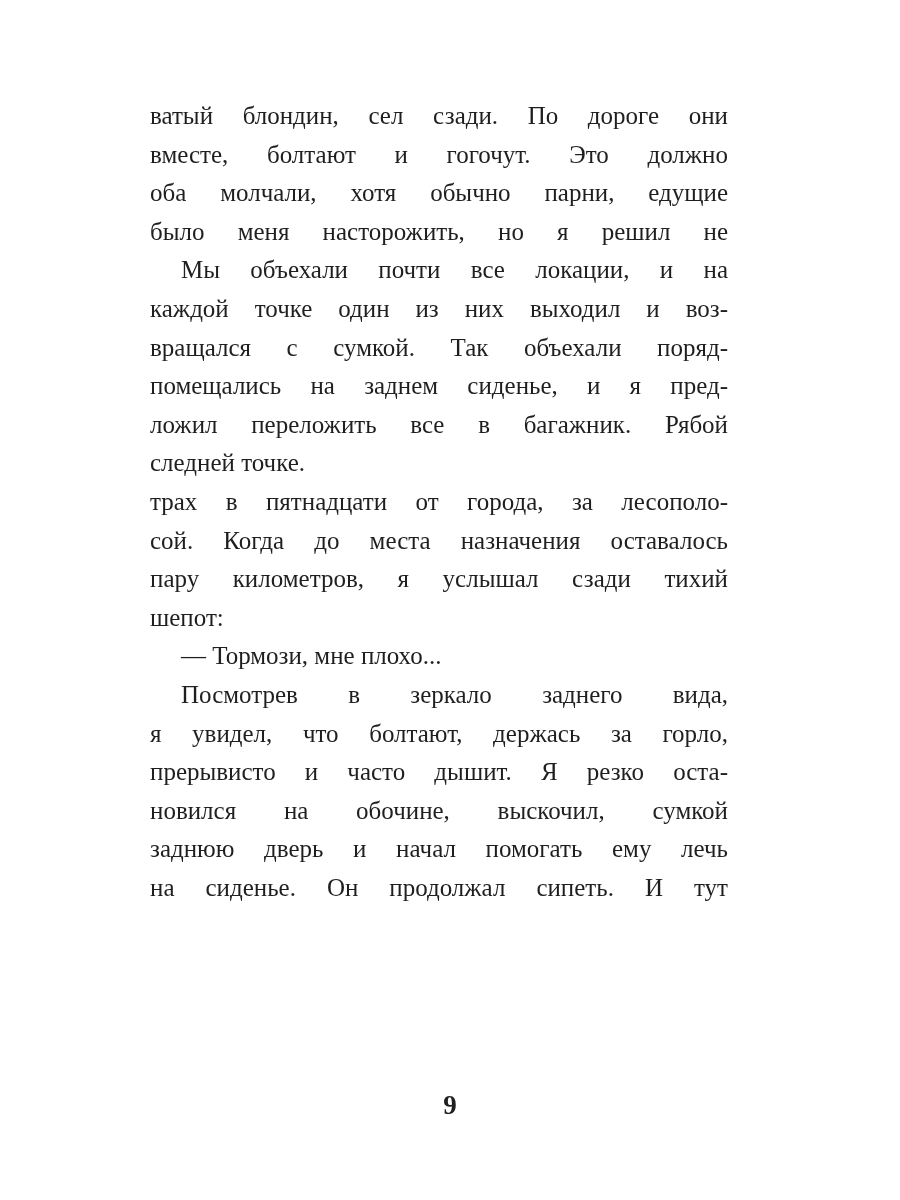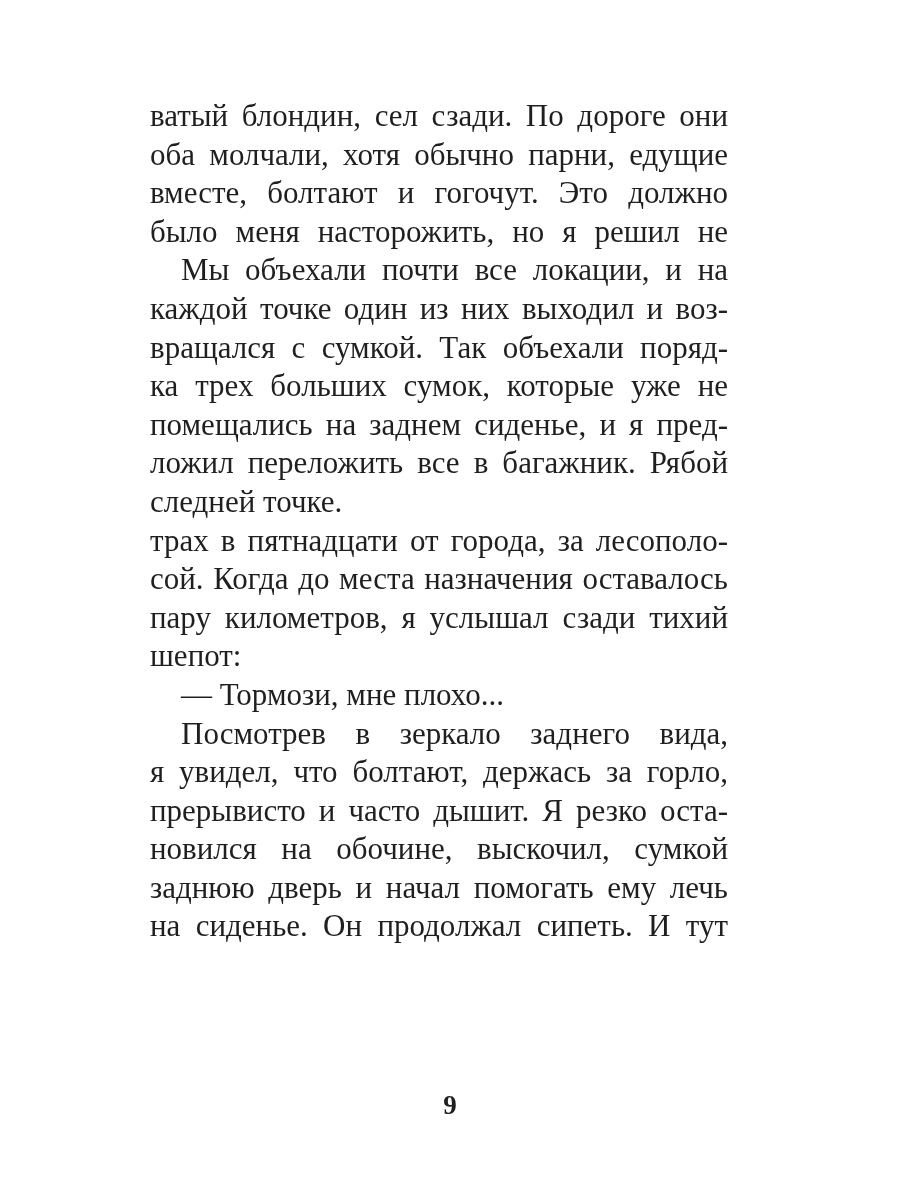--- a/index.html
+++ b/index.html
@@ -19,21 +19,21 @@
       width: 900px;
       height: 1200px;
       background: #ffffff;
     }
     .text-block {
       position: absolute;
       left: 150px;
       top: 97px;
       width: 578px;
       font-family: "Liberation Serif", "DejaVu Serif", serif;
-      font-size: 31px;
+      font-size: 25px;
       line-height: 38.6px;
       color: #1f1f1f;
     }
     .line {
       display: block;
       white-space: nowrap;
       text-align: justify;
       text-align-last: justify;
       height: 38.6px;
       overflow: visible;
@@ -58,30 +58,29 @@
     }
   </style>
 </head>
 <body>
 
 <div class="page">
   <div class="text-block">
 
     <div>
       <span class="line">ватый блондин, сел сзади. По дороге они</span>
+      <span class="line">вместе, болтают и гогочут. Это должно</span>
       <span class="line">оба молчали, хотя обычно парни, едущие</span>
-      <span class="line">вместе, болтают и гогочут. Это должно</span>
       <span class="line">было меня насторожить, но я решил не</span>
     </div>
 
     <div>
       <span class="line indent">Мы объехали почти все локации, и на</span>
       <span class="line">каждой точке один из них выходил и воз-</span>
       <span class="line">вращался с сумкой. Так объехали поряд-</span>
-      <span class="line">ка трех больших сумок, которые уже не</span>
       <span class="line">помещались на заднем сиденье, и я пред-</span>
       <span class="line">ложил переложить все в багажник. Рябой</span>
       <span class="line last">следней точке.</span>
     </div>
 
     <div>
       <span class="line">трах в пятнадцати от города, за лесополо-</span>
       <span class="line">сой. Когда до места назначения оставалось</span>
       <span class="line">пару километров, я услышал сзади тихий</span>
       <span class="line last">шепот:</span>

